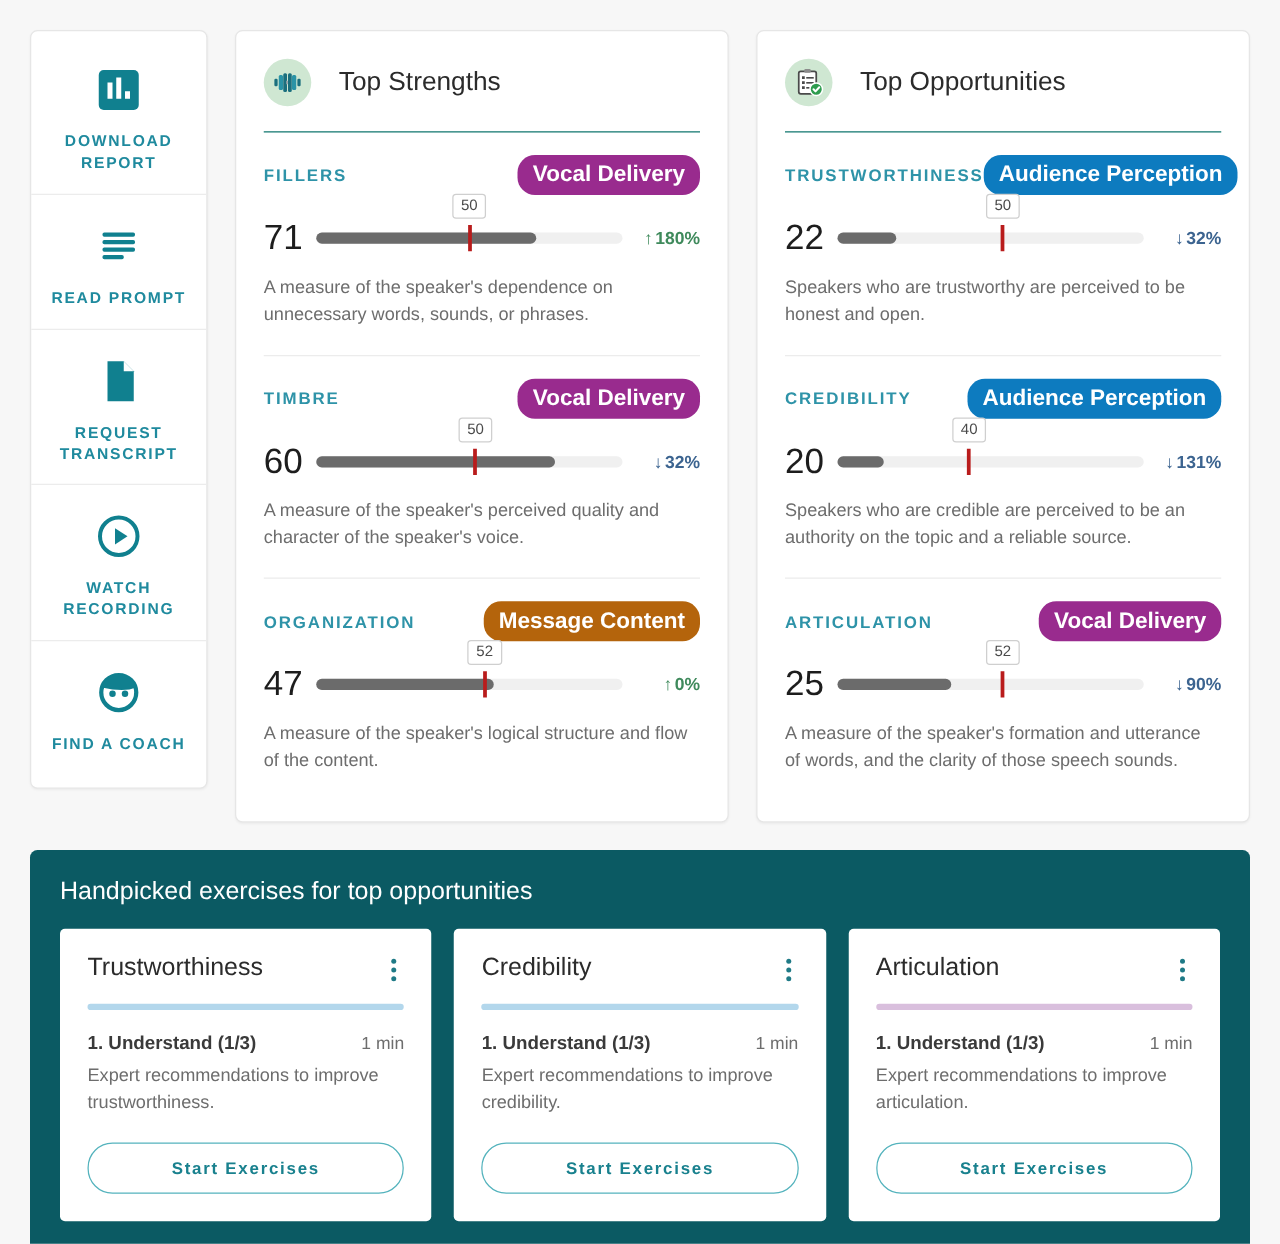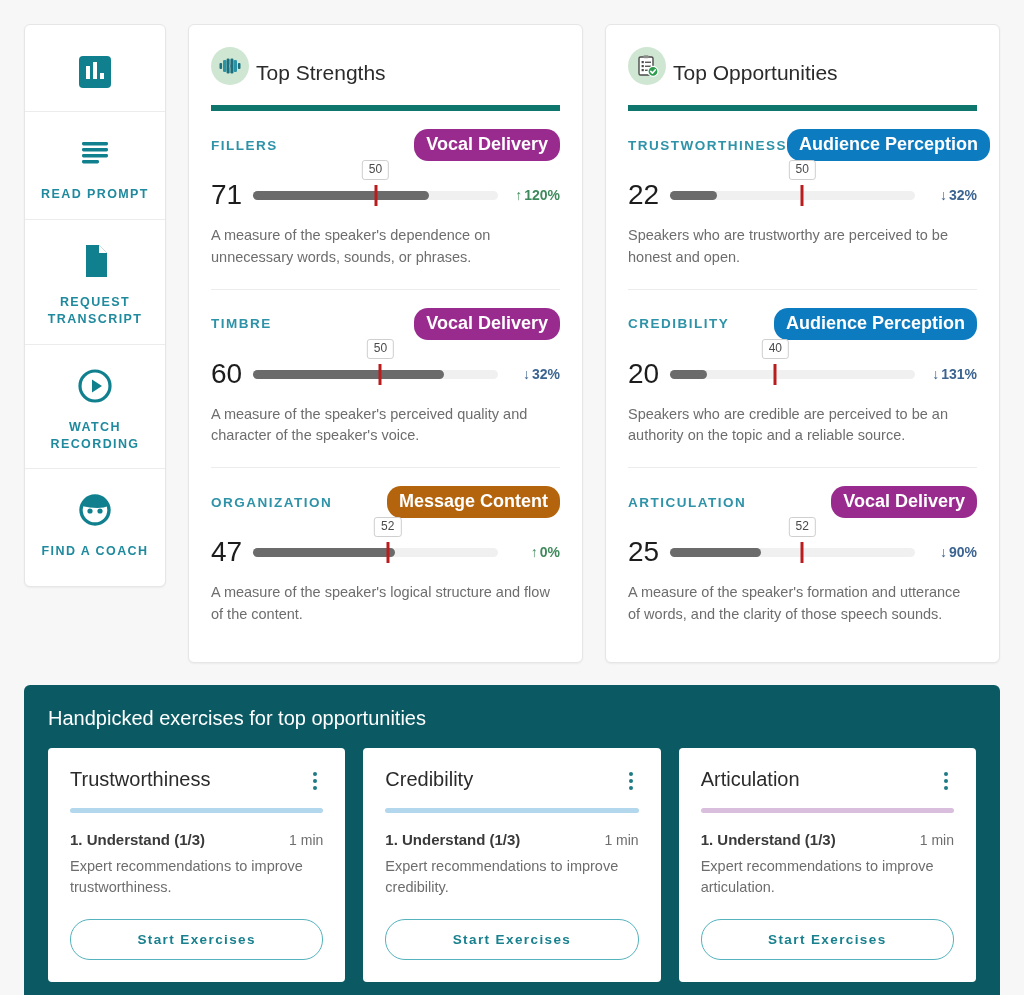--- a/index.html
+++ b/index.html
@@ -37,23 +37,23 @@
     font-size: 12.5px;
     font-weight: 600;
     letter-spacing: 1.4px;
     line-height: 1.35;
     text-transform: uppercase;
   }
 
   
   .panel { flex: 1 1 0; padding: 0 22px 16px; min-width: 0; }
   .panel-head {
-    display: flex; align-items: flex-end; gap: 7px;
+    display: flex; align-items: center; gap: 22px;
     padding: 22px 0 20px;
-    border-bottom: 6px solid #0f766e;
+    border-bottom: 1px solid #0f766e;
   }
   .panel-badge {
     width: 38px; height: 38px; border-radius: 50%;
     background: #cfe7d2;
     display: flex; align-items: center; justify-content: center;
     flex: 0 0 38px;
   }
   .panel-title { font-size: 21px; color: #2b2b2b; font-weight: 400; }
 
   .metric { padding: 18px 0 4px; }
@@ -151,20 +151,21 @@
 
       <div class="side-item">
         <div class="side-icon">
           <svg width="40" height="40" viewBox="0 0 40 40">
             <rect x="4" y="4" width="32" height="32" rx="4" fill="#10808f"></rect>
             <rect x="11" y="14" width="4" height="13" fill="#fff"></rect>
             <rect x="18" y="10" width="4" height="17" fill="#fff"></rect>
             <rect x="25" y="21" width="4" height="6" fill="#fff"></rect>
           </svg>
         </div>
+        <div class="side-label">Download Report</div>
       </div>
 
       <div class="side-item">
         <div class="side-icon">
           <svg width="40" height="34" viewBox="0 0 40 34">
             <rect x="7" y="6" width="26" height="3.4" rx="1.4" fill="#10808f"></rect>
             <rect x="7" y="12" width="26" height="3.4" rx="1.4" fill="#10808f"></rect>
             <rect x="7" y="18" width="26" height="3.4" rx="1.4" fill="#10808f"></rect>
             <rect x="7" y="24" width="17" height="3.4" rx="1.4" fill="#10808f"></rect>
           </svg>
@@ -229,21 +230,21 @@
         </div>
         <div class="metric-row">
           <span class="metric-value">71</span>
           <span class="bar-wrap">
             <span class="bar-track"></span>
             <span class="bar-fill" style="width:72%"></span>
             <span class="marker" style="left:50%">
               <span class="marker-label">50</span>
             </span>
           </span>
-          <span class="delta up"><span class="arrow">↑</span><span>120%</span></span>
+          <span class="delta up"><span class="arrow">↑</span><span>180%</span></span>
         </div>
         <div class="metric-desc">A measure of the speaker's dependence on unnecessary words, sounds, or phrases.</div>
       </div>
 
       <div class="metric">
         <div class="metric-top">
           <span class="metric-name">Timbre</span>
           <span class="tag vocal">Vocal Delivery</span>
         </div>
         <div class="metric-row">

